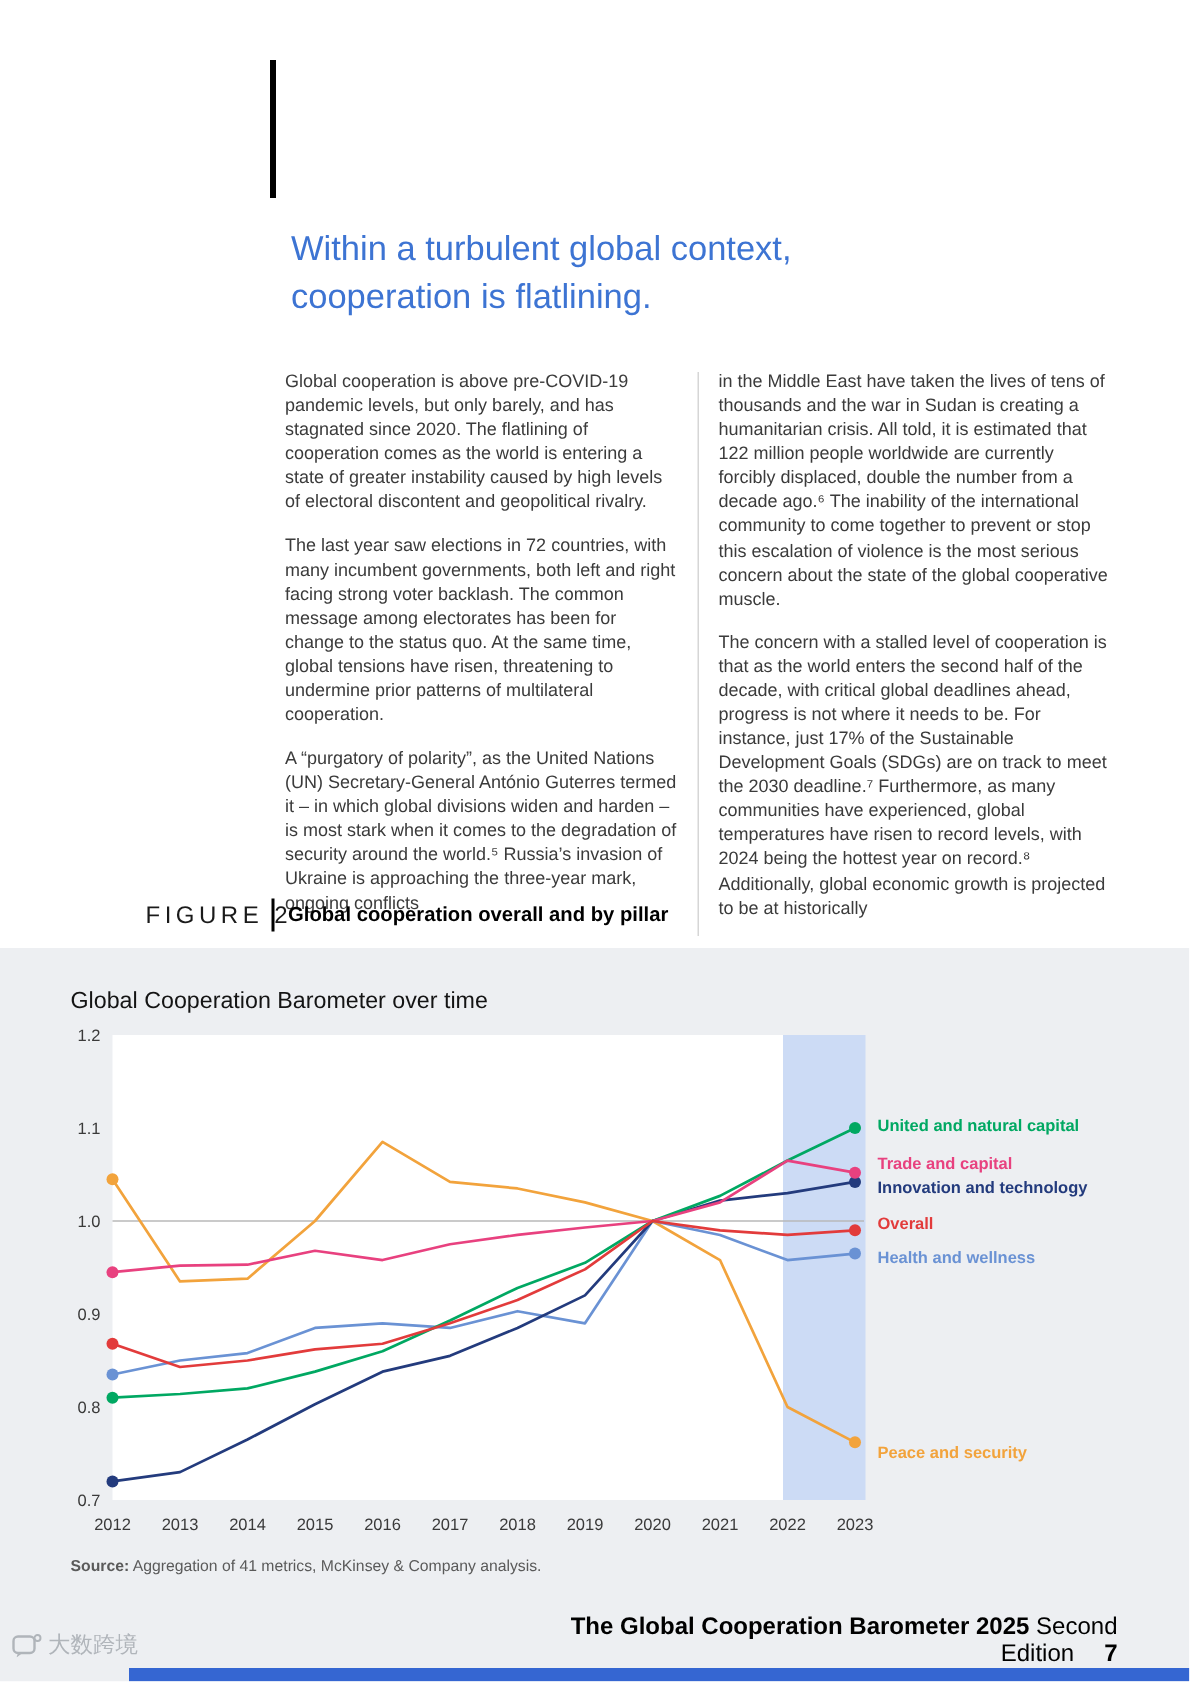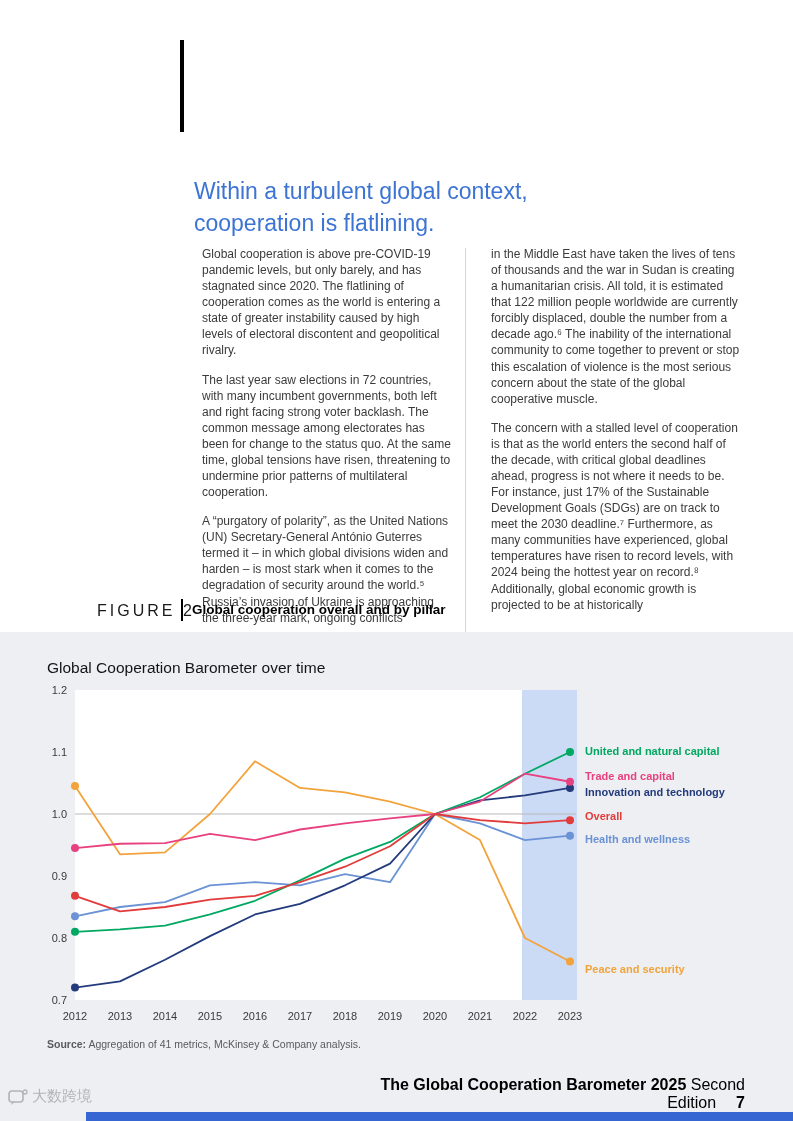--- a/index.html
+++ b/index.html
@@ -6,26 +6,26 @@
   .page{position:relative;width:793px;height:1121px;background:#ffffff;overflow:hidden;
         font-family:"Liberation Sans",sans-serif;color:#222;}
 
   
   .title-rule{position:absolute;left:180px;top:40px;width:4px;height:92px;background:#000;}
   .main-title{position:absolute;left:194px;top:28px;width:500px;font-size:40px;line-height:1.2;
               color:#000;letter-spacing:-0.5px;}
   .main-title .bold{font-weight:700;}
   .main-title .light{font-weight:400;}
   .subtitle{position:absolute;left:194px;top:150px;width:390px;font-size:23px;line-height:1.38;
-            color:#3d74d3;font-weight:400;margin-top:26px;}
+            color:#3d74d3;font-weight:400;}
 
   
   .body-cols{position:absolute;left:190px;top:246px;width:552px;display:flex;}
   .col{width:262px;font-size:12px;line-height:1.34;color:#3b3b3b;}
-  .col p{margin:0 0 13px 12px;}
+  .col p{margin:0 0 13px 0;}
   .col-divider{width:1px;background:#d6d6d6;margin:2px 13px 2px 13px;}
 
   
   .figure-row{position:absolute;left:97px;top:599px;width:640px;height:24px;}
   .figure-label{position:absolute;left:0;top:3px;font-size:16px;letter-spacing:3px;color:#1a1a1a;}
   .figure-divider{position:absolute;left:84px;top:0;width:2px;height:22px;background:#000;}
   .figure-title{position:absolute;left:95px;top:3px;font-size:13.5px;font-weight:700;color:#000;}
 
   
   .chart-panel{position:absolute;left:0;top:632px;width:793px;height:502px;background:#edeff2;}

